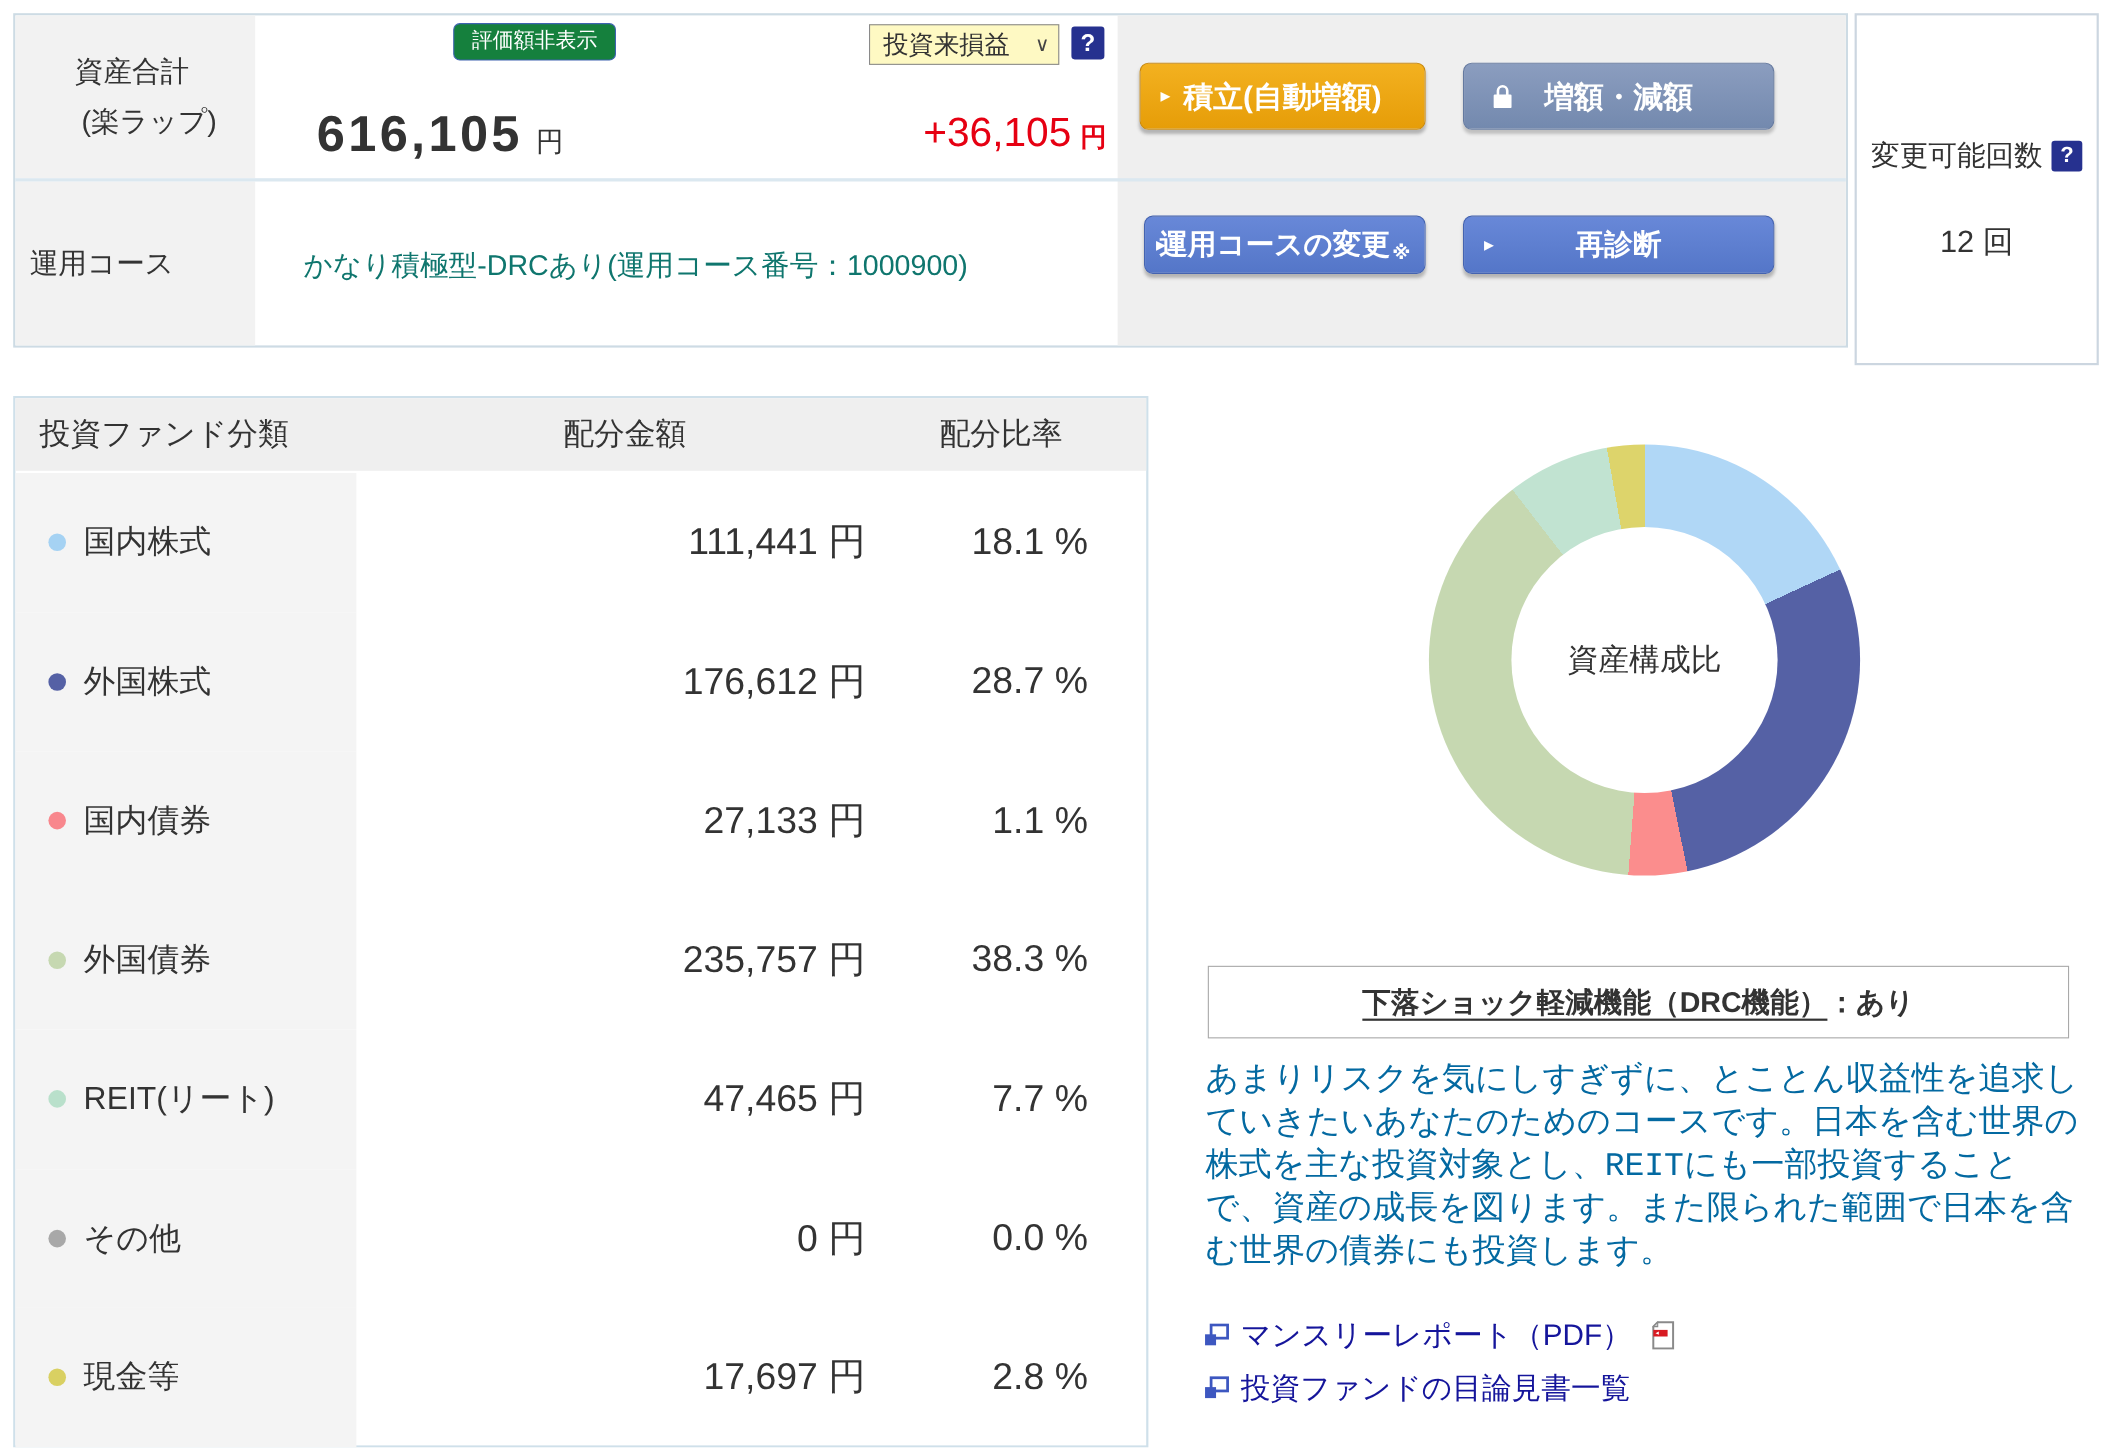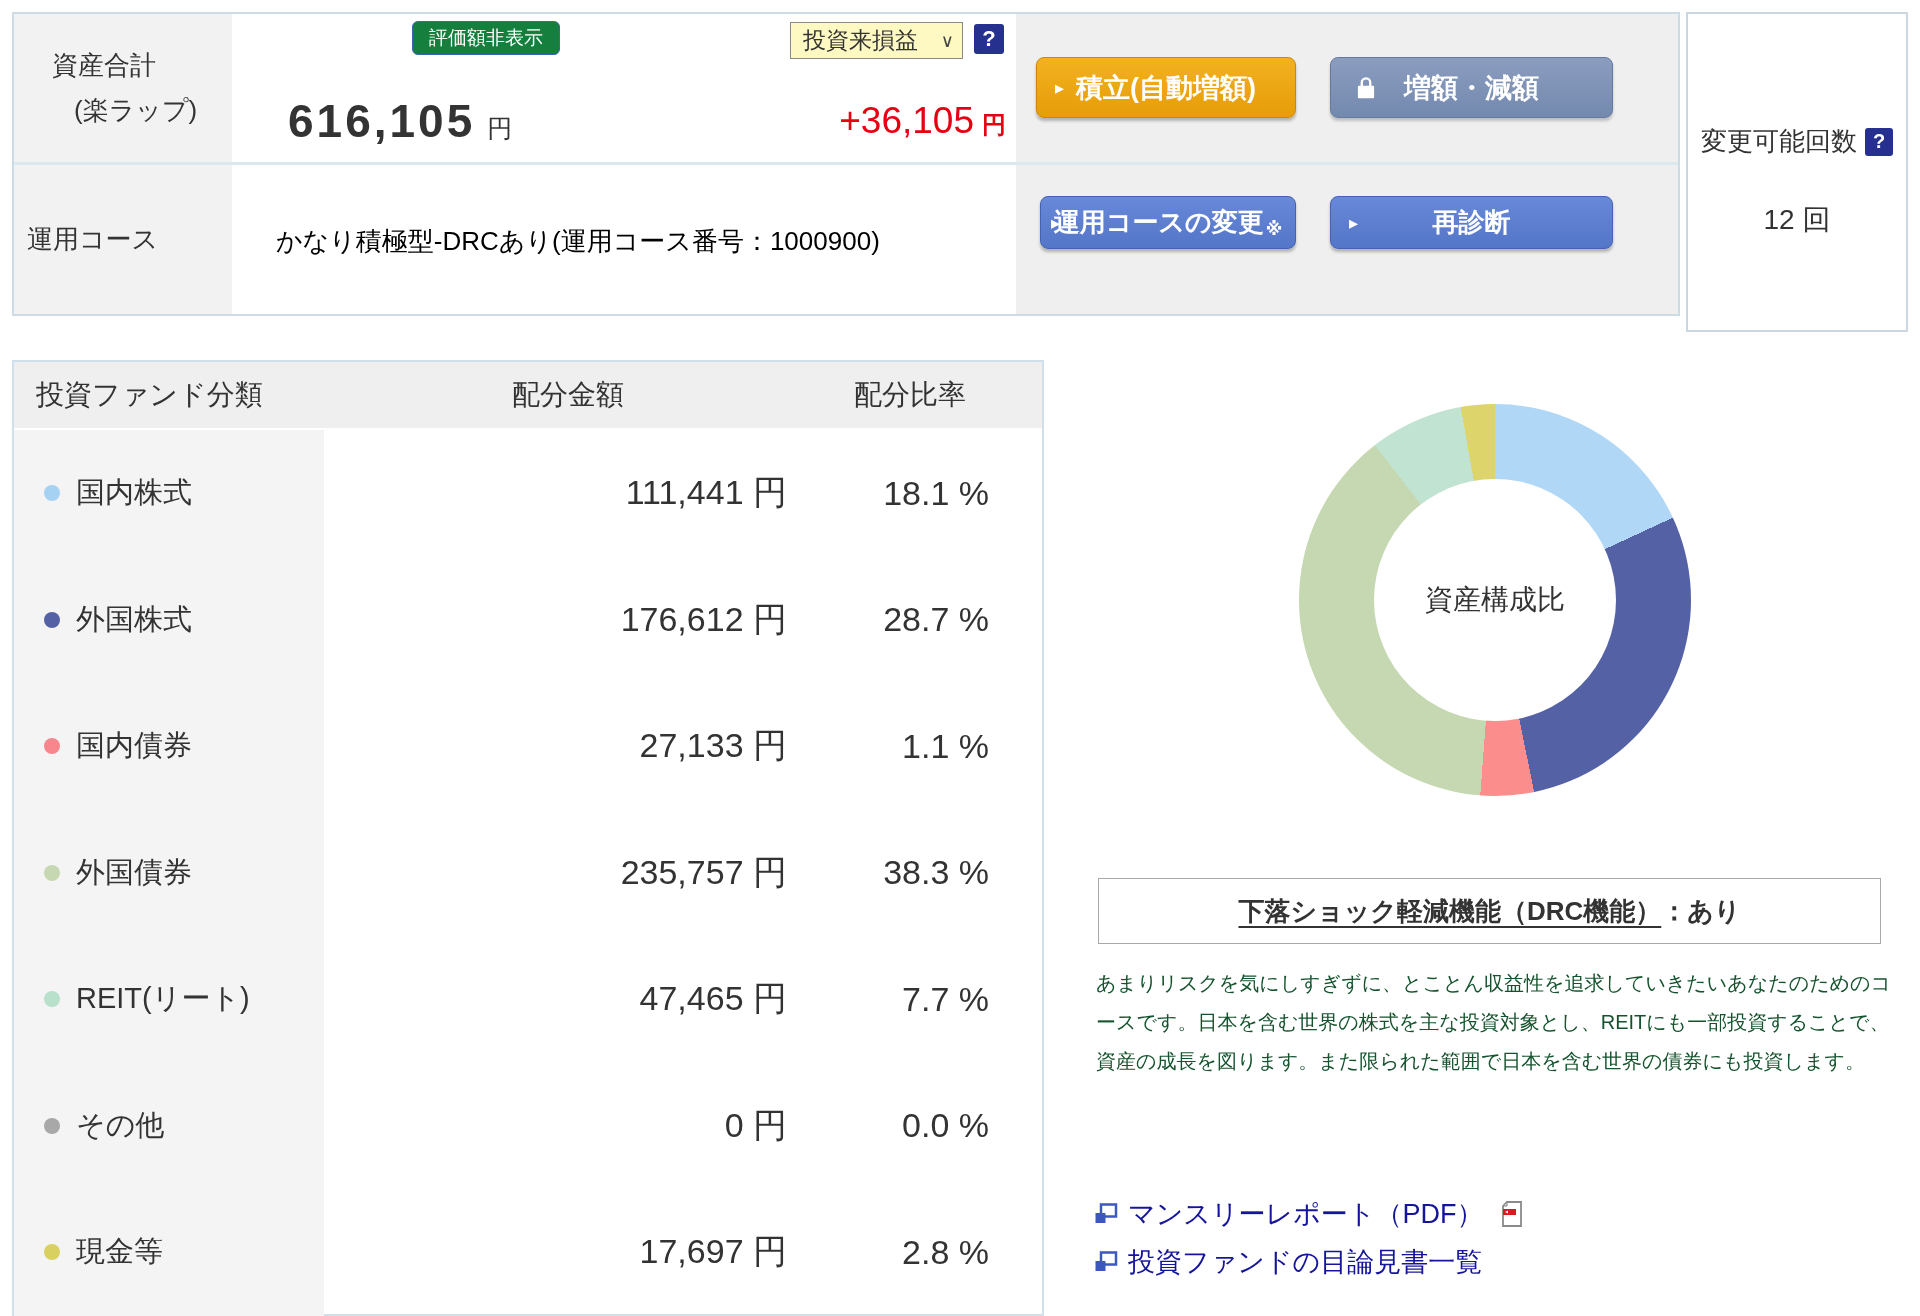--- a/index.html
+++ b/index.html
@@ -7,21 +7,21 @@
   .screen { position:relative; width:1920px; height:1316px; background:#fff; overflow:hidden; }
 
   
   .top-box { position:absolute; left:12px; top:12px; width:1668px; height:304px;
              border:2px solid #cddbe4; background:#fff; }
   .actions-panel { position:absolute; left:1002px; top:0; right:0; bottom:0; background:#efefef; }
   .row-divider { position:absolute; left:0; top:148px; width:100%; height:3px; background:#dbe8f0; z-index:3; }
   .label-cell { position:absolute; left:0; width:218px; background:#f2f2f2;
                 display:flex; flex-direction:column; justify-content:center; font-size:26px; color:#333; }
   .label-cell.r1 { top:0; height:148px; }
-  .label-cell.r1 .l1 { padding-left:38px; }
+  .label-cell.r1 .l1 { padding-left:54px; }
   .label-cell.r1 .l2 { padding-left:60px; margin-top:10px; }
   .label-cell.r2 { top:151px; height:149px; padding-left:13px; }
 
   .badge { position:absolute; left:398px; top:7px; height:34px; padding:0 16px;
            background:#15803d; border:1px solid #3e63b0; border-radius:6px;
            color:#fff; font-size:19px; line-height:32px; }
   .total { position:absolute; left:274px; top:80px; display:flex; align-items:baseline; }
   .total .big { font-size:46px; font-weight:bold; letter-spacing:3px; color:#333; }
   .total .unit { font-size:25px; margin-left:12px; }
 
@@ -29,21 +29,21 @@
                border:1px solid #8a8a8a; display:flex; align-items:center; justify-content:space-between;
                padding:0 8px 0 12px; font-size:23px; cursor:default; }
   .pl-select .chev { font-size:18px; color:#444; }
   .help-icon { width:30px; height:30px; background:#26318f; border-radius:3px; color:#fff;
                font-size:22px; font-weight:bold; display:flex; align-items:center; justify-content:center; }
   .help-1 { position:absolute; left:960px; top:10px; }
   .pl-value { position:absolute; left:700px; top:86px; width:292px; display:flex;
               justify-content:flex-end; align-items:baseline; color:#e60012; }
   .pl-value .num { font-size:37px; font-weight:normal;margin-left:30px; }
   .pl-value .unit { font-size:24px; font-weight:bold; margin-left:8px; }
-  .course-text { position:absolute; left:262px; top:210px; font-size:26px; color:#000000; }
+  .course-text { position:absolute; left:262px; top:210px; font-size:26px; color:#0f766e; }
 
   .btn { position:absolute; border-radius:8px; color:#fff; font-weight:bold; text-align:center;
          display:flex; align-items:center; justify-content:center; cursor:pointer; }
   .btn .arrow { position:absolute; left:18px; font-size:18px; }
   .btn-tsumitate { left:20px; top:43px; width:260px; height:61px; font-size:27px;
         background:linear-gradient(#f3b120,#e69d08); border:1px solid #c8880d;
         box-shadow:0 3px 3px rgba(0,0,0,.25); }
   .btn-zogaku { left:314px; top:43px; width:283px; height:61px; font-size:27px;
         background:linear-gradient(#8b9dbf,#7389ae); border:1px solid #64799f;
         box-shadow:0 3px 3px rgba(0,0,0,.2); }
@@ -83,22 +83,22 @@
   
   .donut { position:absolute; left:1299px; top:404px; width:392px; height:392px; border-radius:50%; }
   .donut-hole { position:absolute; left:75px; top:75px; width:242px; height:242px; border-radius:50%;
                 background:#fff; display:flex; align-items:center; justify-content:center; font-size:28px; color:#333; }
 
   
   .drc-box { position:absolute; left:1098px; top:878px; width:783px; height:66px;
              border:1px solid #a9a9a9; display:flex; align-items:center; justify-content:center;
              font-size:26px; font-weight:bold; color:#333; }
   .drc-box .u { text-decoration:underline; text-underline-offset:6px; }
-  .desc { position:absolute; left:1096px; top:964px; width:798px; font-size:20px;
-          line-height:39px; color:#14532d; text-align:left; }
+  .desc { position:absolute; left:1096px; top:964px; width:798px; font-size:30px;
+          line-height:39px; color:#0369a1; text-align:left;font-family:Liberation Mono, monospace; }
   .links { position:absolute; left:1094px; top:1196px; display:flex; flex-direction:column; gap:12px; }
   .link-row { display:flex; align-items:center; font-size:27px; color:#15159b; cursor:pointer; }
   .link-row .win-ic { margin-right:10px; flex:0 0 auto; }
   .link-row .pdf-ic { margin-left:16px; flex:0 0 auto; }
 </style>
 </head>
 <body>
 
 <div class="screen">
 

